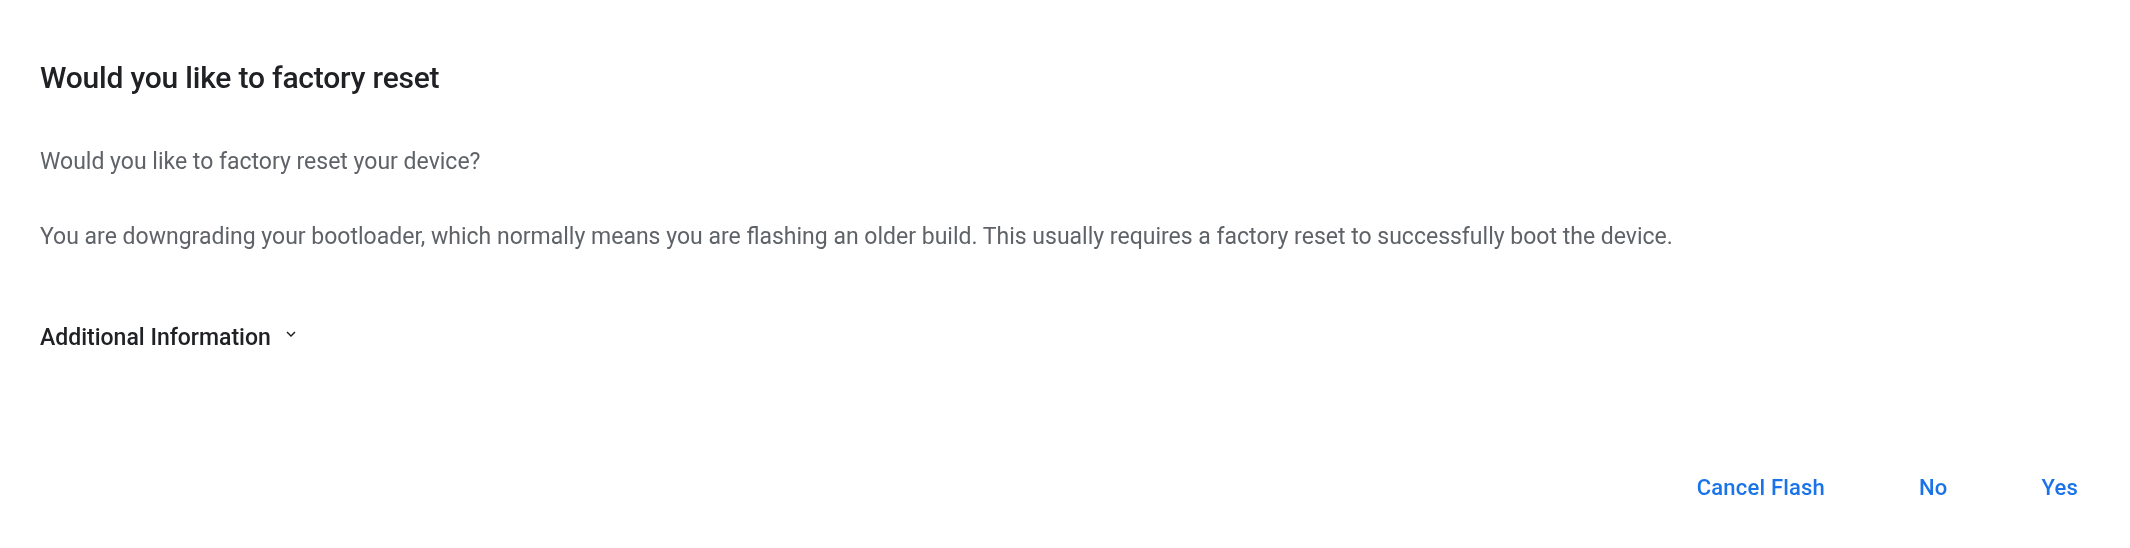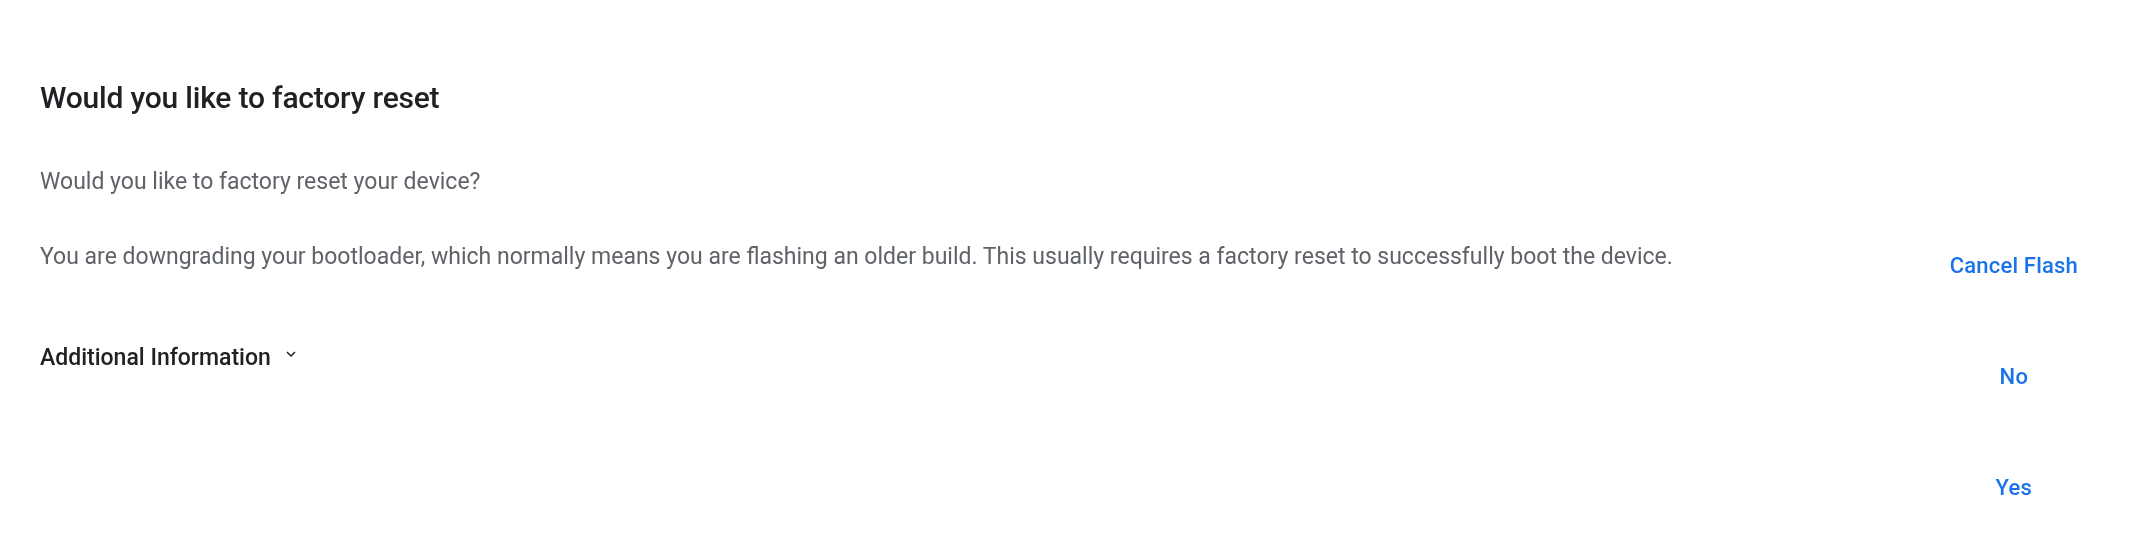--- a/index.html
+++ b/index.html
@@ -11,21 +11,21 @@
     body {
       font-family: 'Google Sans', Roboto, Arial, sans-serif;
       background: #ffffff;
       width: 2130px;
       height: 548px;
       padding: 0;
       color: #202124;
     }
     
     .dialog-container {
-      padding: 80px 40px 40px 40px;
+      padding: 60px 40px 40px 40px;
       position: relative;
       height: 100%;
     }
     
     .dialog-title {
       font-size: 30px;
       font-weight: 500;
       color: #202124;
       margin-bottom: 50px;
       letter-spacing: -0.2px;
@@ -66,21 +66,20 @@
       fill: #202124;
     }
     
     .button-row {
       position: absolute;
       bottom: 40px;
       right: 40px;
       display: flex;
       gap: 70px;
       align-items: center;
-      flex-direction: column;
     }
     
     .dialog-button {
       background: none;
       border: none;
       font-family: inherit;
       font-size: 22px;
       font-weight: 500;
       color: #1a73e8;
       cursor: pointer;

